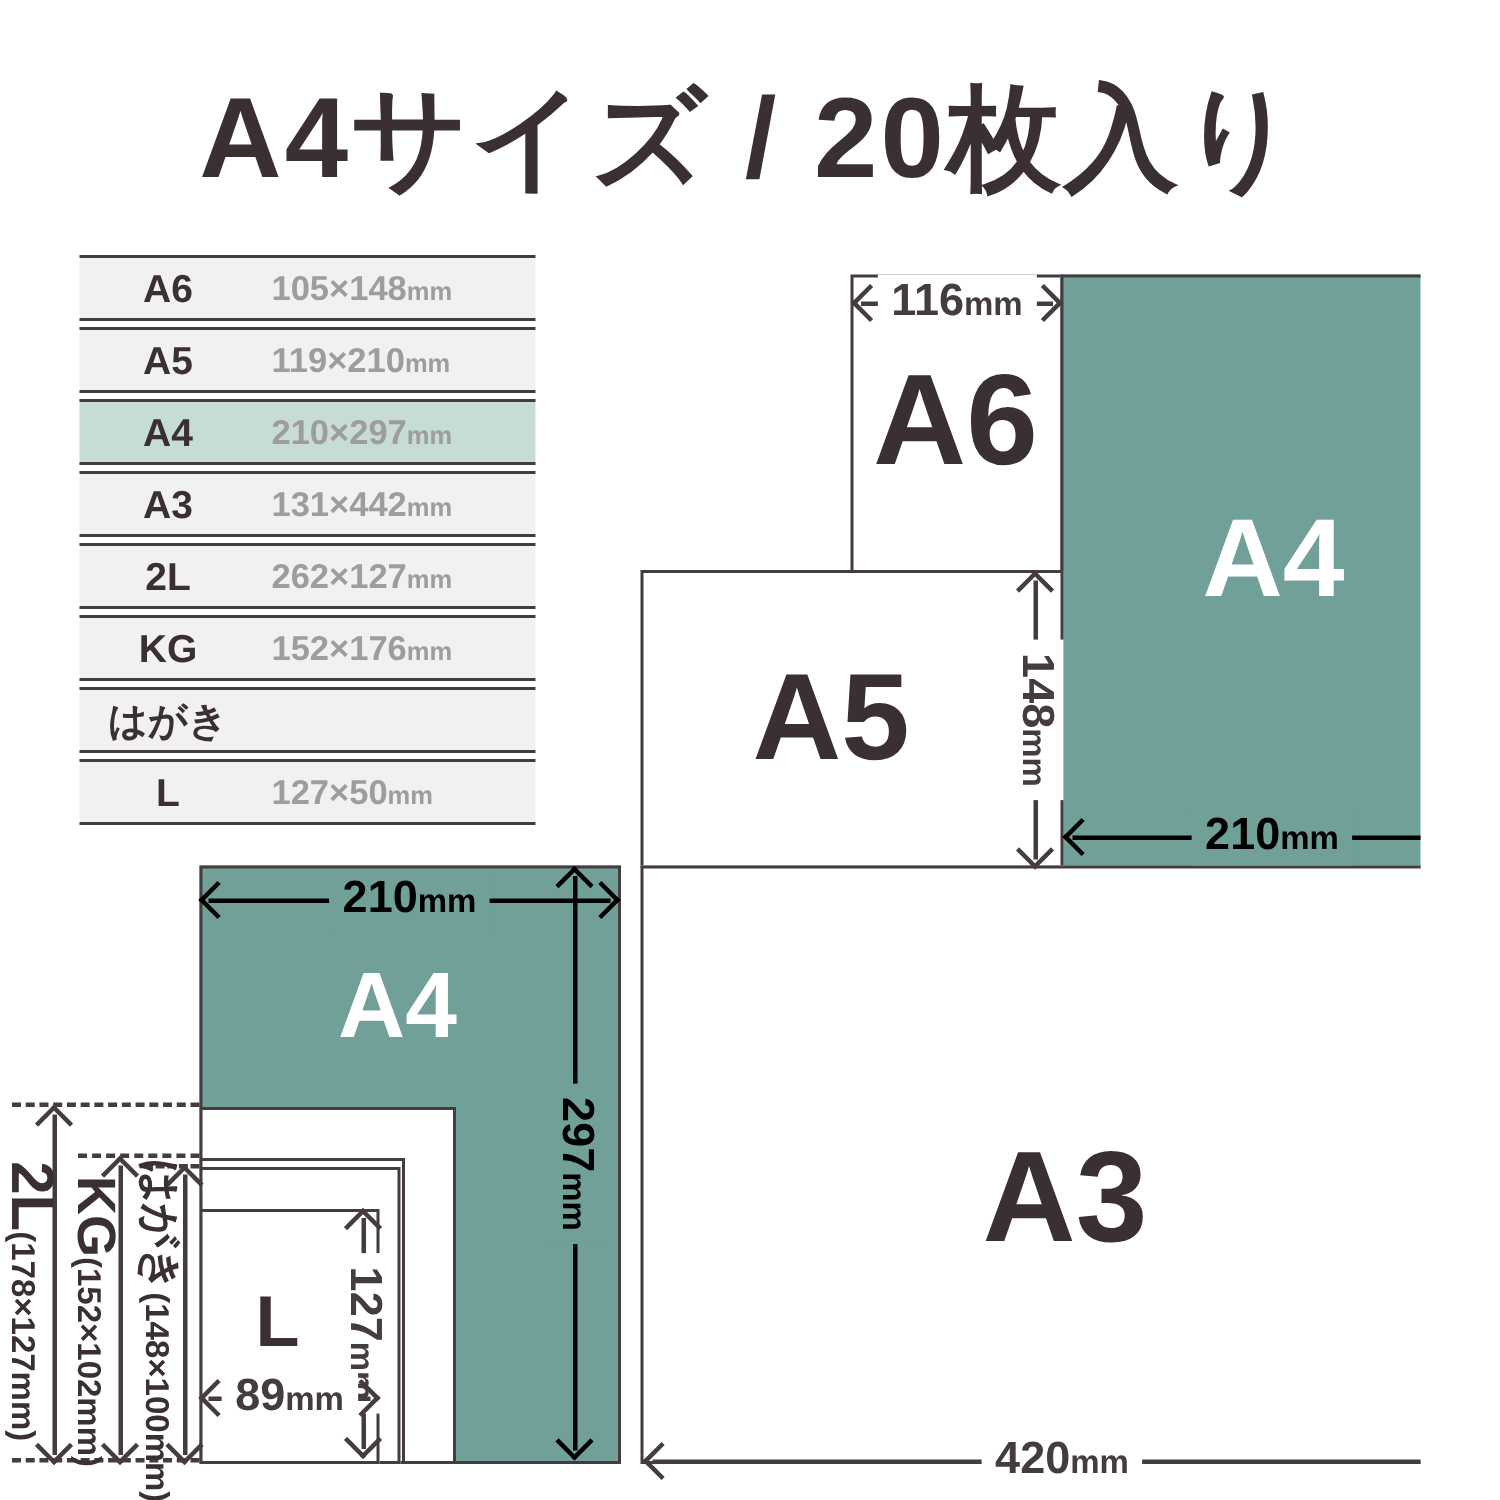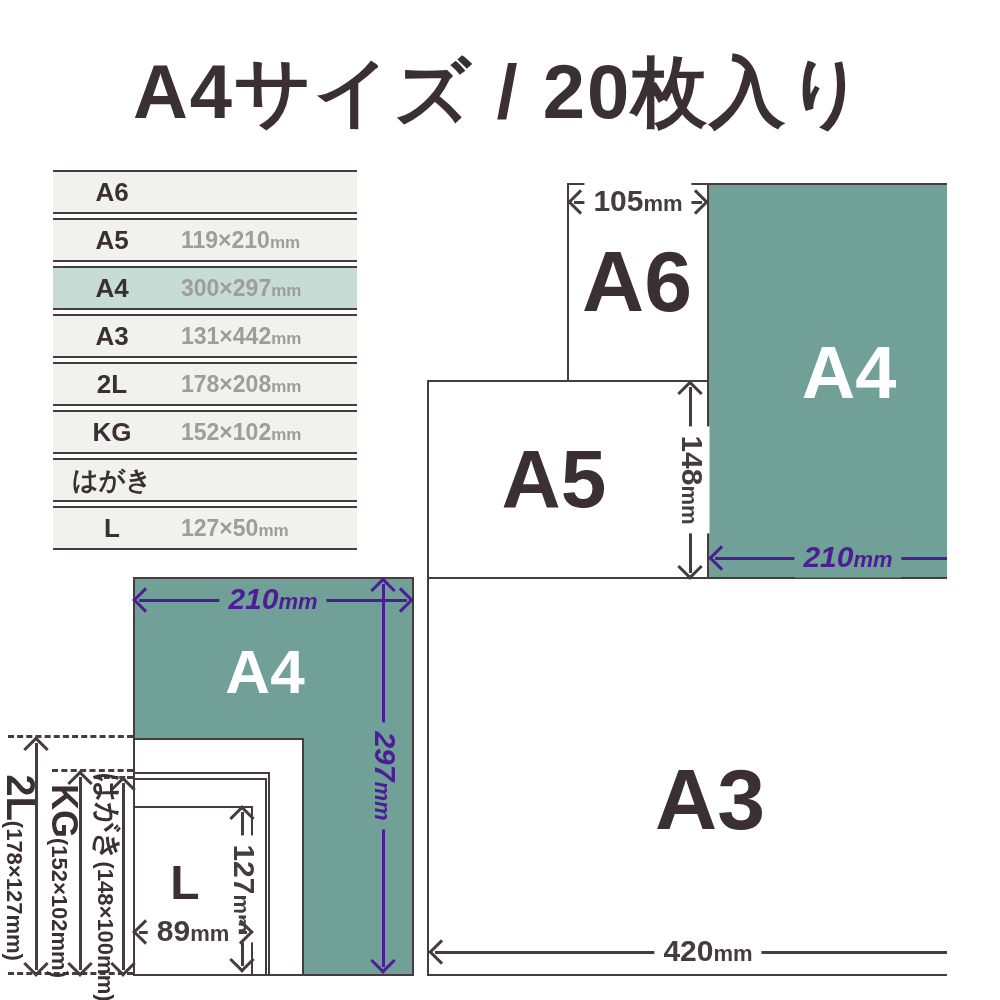--- a/index.html
+++ b/index.html
@@ -31,21 +31,21 @@
   .tname{width:118px;text-align:center;font-size:26px;color:var(--dark);}
   .tdims{flex:1;padding-left:10px;color:var(--gray);font-size:23px;}
   .tdims .unit{font-size:17px;}
   
   .paper{position:absolute;box-sizing:border-box;border:2px solid var(--line);background:#fff;}
   .paper.teal{background:var(--teal);}
   .plabel{position:absolute;transform:translate(-50%,-50%);white-space:nowrap;color:var(--dark);}
   .plabel.white{color:#fff;}
   
   .arr{position:absolute;color:var(--line);}
-  .arr.white{color:#4c1d95;font-style:italic;}
+  .arr.white{color:#000000;}
   .arr .line{position:absolute;background:currentColor;}
   .arr.h .line{left:3px;right:3px;top:50%;margin-top:-1.5px;height:3px;}
   .arr.v .line{top:3px;bottom:3px;left:50%;margin-left:-1.5px;width:3px;}
   .arr .ch{position:absolute;width:15px;height:15px;
     border-left:3px solid currentColor;border-bottom:3px solid currentColor;}
   .arr.h .ch.c-left{left:0;top:50%;transform:translateY(-50%) rotate(45deg);}
   .arr.h .ch.c-right{right:0;top:50%;transform:translateY(-50%) rotate(225deg);}
   .arr.v .ch.c-up{top:0;left:50%;transform:translateX(-50%) rotate(135deg);}
   .arr.v .ch.c-down{bottom:0;left:50%;transform:translateX(-50%) rotate(315deg);}
   .arr .lbl{
@@ -69,40 +69,41 @@
 </head>
 <body>
 
 <div class="canvas">
 
   <h1 class="title">A4サイズ / 20枚入り</h1>
 
   <div class="size-table">
     <div class="trow">
       <span class="tname">A6</span>
+      <span class="tdims"><span>105×148</span><span class="unit">mm</span></span>
     </div>
     <div class="trow">
       <span class="tname">A5</span>
       <span class="tdims"><span>119×210</span><span class="unit">mm</span></span>
     </div>
     <div class="trow hl">
       <span class="tname">A4</span>
-      <span class="tdims"><span>300×297</span><span class="unit">mm</span></span>
+      <span class="tdims"><span>210×297</span><span class="unit">mm</span></span>
     </div>
     <div class="trow">
       <span class="tname">A3</span>
       <span class="tdims"><span>131×442</span><span class="unit">mm</span></span>
     </div>
     <div class="trow">
       <span class="tname">2L</span>
-      <span class="tdims"><span>178×208</span><span class="unit">mm</span></span>
+      <span class="tdims"><span>262×127</span><span class="unit">mm</span></span>
     </div>
     <div class="trow">
       <span class="tname">KG</span>
-      <span class="tdims"><span>152×102</span><span class="unit">mm</span></span>
+      <span class="tdims"><span>152×176</span><span class="unit">mm</span></span>
     </div>
     <div class="trow">
       <span class="tname">はがき</span>
     </div>
     <div class="trow">
       <span class="tname">L</span>
       <span class="tdims"><span>127×50</span><span class="unit">mm</span></span>
     </div>
   </div>
 
@@ -121,41 +122,41 @@
   <span class="plabel white" style="left:849px;top:372px;font-size:74px;">A4</span>
   <span class="plabel" style="left:554px;top:479px;font-size:82px;">A5</span>
   <span class="plabel" style="left:710px;top:799px;font-size:86px;">A3</span>
   <span class="plabel white" style="left:265px;top:671px;font-size:62px;">A4</span>
   <span class="plabel" style="left:185px;top:882px;font-size:48px;">L</span>
 
   <div class="arr h" style="left:571px;top:188px;width:134px;height:28px;">
     <i class="line"></i>
       <i class="ch c-left"></i>
       <i class="ch c-right"></i>
-    <span class="lbl on-white"><span>105</span><span class="unit">mm</span></span>
+    <span class="lbl on-white"><span>116</span><span class="unit">mm</span></span>
   </div>
   <div class="arr h white" style="left:712px;top:544px;width:272px;height:28px;">
     <i class="line"></i>
       <i class="ch c-left"></i>
       <i class="ch c-right"></i>
     <span class="lbl on-teal"><span>210</span><span class="unit">mm</span></span>
   </div>
   <div class="arr v" style="left:676px;top:384px;width:28px;height:192px;">
     <i class="line"></i>
       <i class="ch c-up"></i>
       <i class="ch c-down"></i>
     <span class="lbl on-white"><span>148</span><span class="unit">mm</span></span>
   </div>
   <div class="arr v" style="left:948px;top:581px;width:28px;height:391px;">
     <i class="line"></i>
       <i class="ch c-up"></i>
       <i class="ch c-down"></i>
     <span class="lbl on-white"><span>297</span><span class="unit">mm</span></span>
   </div>
-  <div class="arr h" style="left:432px;top:938px;width:552px;height:28px;">
+  <div class="arr h" style="left:432px;top:960px;width:552px;height:28px;">
     <i class="line"></i>
       <i class="ch c-left"></i>
       <i class="ch c-right"></i>
     <span class="lbl on-white"><span>420</span><span class="unit">mm</span></span>
   </div>
 
   <div class="arr h white" style="left:136px;top:586px;width:274px;height:28px;">
     <i class="line"></i>
       <i class="ch c-left"></i>
       <i class="ch c-right"></i>

